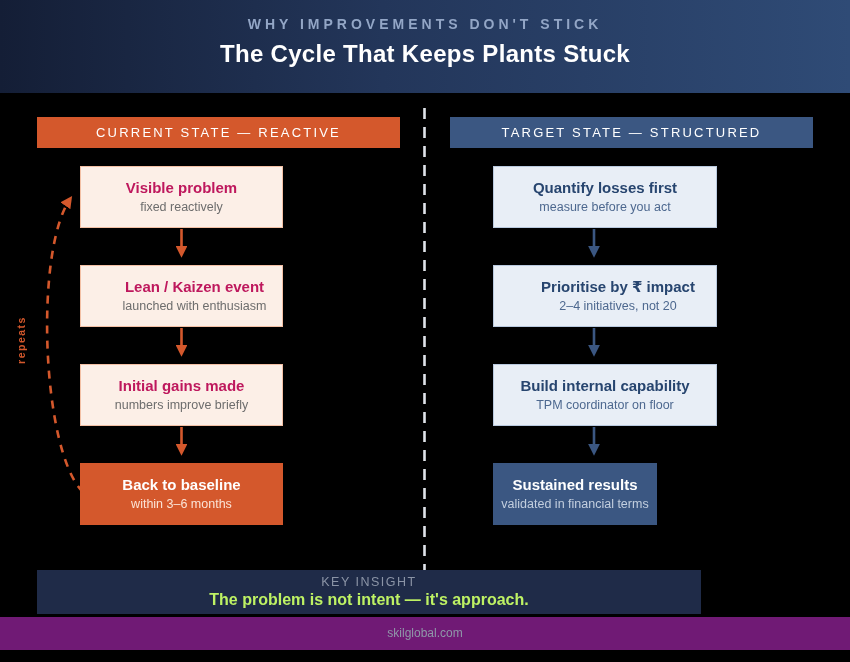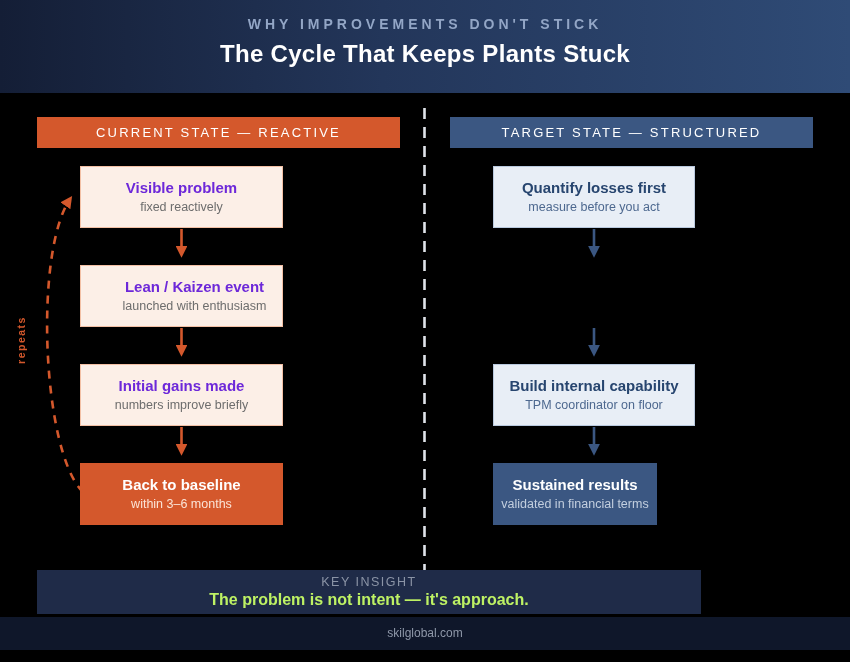--- a/index.html
+++ b/index.html
@@ -28,26 +28,26 @@
   .banner-left{left:37px;background:#d4582c;}
   .banner-right{left:450px;background:#3b5782;}
   
   .box{
     position:absolute;height:62px;display:flex;flex-direction:column;
     justify-content:center;align-items:center;text-align:center;box-sizing:border-box;
   }
   .box .t{font-weight:bold;font-size:15px;line-height:1.25;}
   .box .s{font-size:12.5px;margin-top:3px;line-height:1.2;}
   .lbox{left:80px;width:203px;background:#fcefe7;border:1.5px solid #f3c0a5;}
-  .lbox .t{color:#6d28d9;}
+  .lbox .t{color:#be185d;}
   .lbox .s{color:#6d6d6d;}
   .lbox-solid{left:80px;width:203px;background:#d4582c;border:none;}
   .lbox-solid .t{color:#ffffff;}
   .lbox-solid .s{color:#fbe3d6;}
-  .rbox{left:493px;width:202px;background:#e8eef6;border:1.5px solid #b9c9de;}
+  .rbox{left:493px;width:224px;background:#e8eef6;border:1.5px solid #b9c9de;}
   .rbox .t{color:#27456f;}
   .rbox .s{color:#4d688f;}
   .rbox-solid{left:493px;width:164px;background:#3b5782;border:none;}
   .rbox-solid .t{color:#ffffff;}
   .rbox-solid .s{color:#c3cfdf;}
   .row1{top:166px;} .row2{top:265px;padding-left:26px;} .row3{top:364px;} .row4{top:463px;}
   
   .overlay{position:absolute;left:0;top:0;pointer-events:none;}
   
   .loop-label{
@@ -55,21 +55,21 @@
     color:#d4582c;font-size:10.5px;font-weight:bold;letter-spacing:1.5px;white-space:nowrap;
   }
   
   .insight{
     position:absolute;left:37px;top:570px;width:664px;height:44px;background:#1f2b48;
     display:flex;flex-direction:column;justify-content:center;align-items:center;text-align:center;
   }
   .insight .label{font-size:12.5px;letter-spacing:1.5px;color:#8b94a6;}
   .insight .text{font-size:16px;font-weight:bold;color:#bef264;margin-top:2px;}
   .footer{
-    position:absolute;left:0;top:617px;width:850px;height:33px;background:#0f172a;
+    position:absolute;left:0;top:617px;width:850px;height:33px;background:#701a75;
     line-height:33px;text-align:center;font-size:12px;color:#8f98a9;
   }
 </style>
 </head>
 <body>
 
 <div class="canvas">
 
   <div class="header">
     <div class="eyebrow">WHY IMPROVEMENTS DON'T STICK</div>
@@ -92,20 +92,24 @@
     <div class="s">numbers improve briefly</div>
   </div>
   <div class="box lbox-solid box row4">
     <div class="t">Back to baseline</div>
     <div class="s">within 3–6 months</div>
   </div>
 
   <div class="box rbox row1">
     <div class="t">Quantify losses first</div>
     <div class="s">measure before you act</div>
+  </div>
+  <div class="box rbox row2">
+    <div class="t">Prioritise by ₹ impact</div>
+    <div class="s">2–4 initiatives, not 20</div>
   </div>
   <div class="box rbox row3">
     <div class="t">Build internal capability</div>
     <div class="s">TPM coordinator on floor</div>
   </div>
   <div class="box rbox-solid box row4">
     <div class="t">Sustained results</div>
     <div class="s">validated in financial terms</div>
   </div>
 

